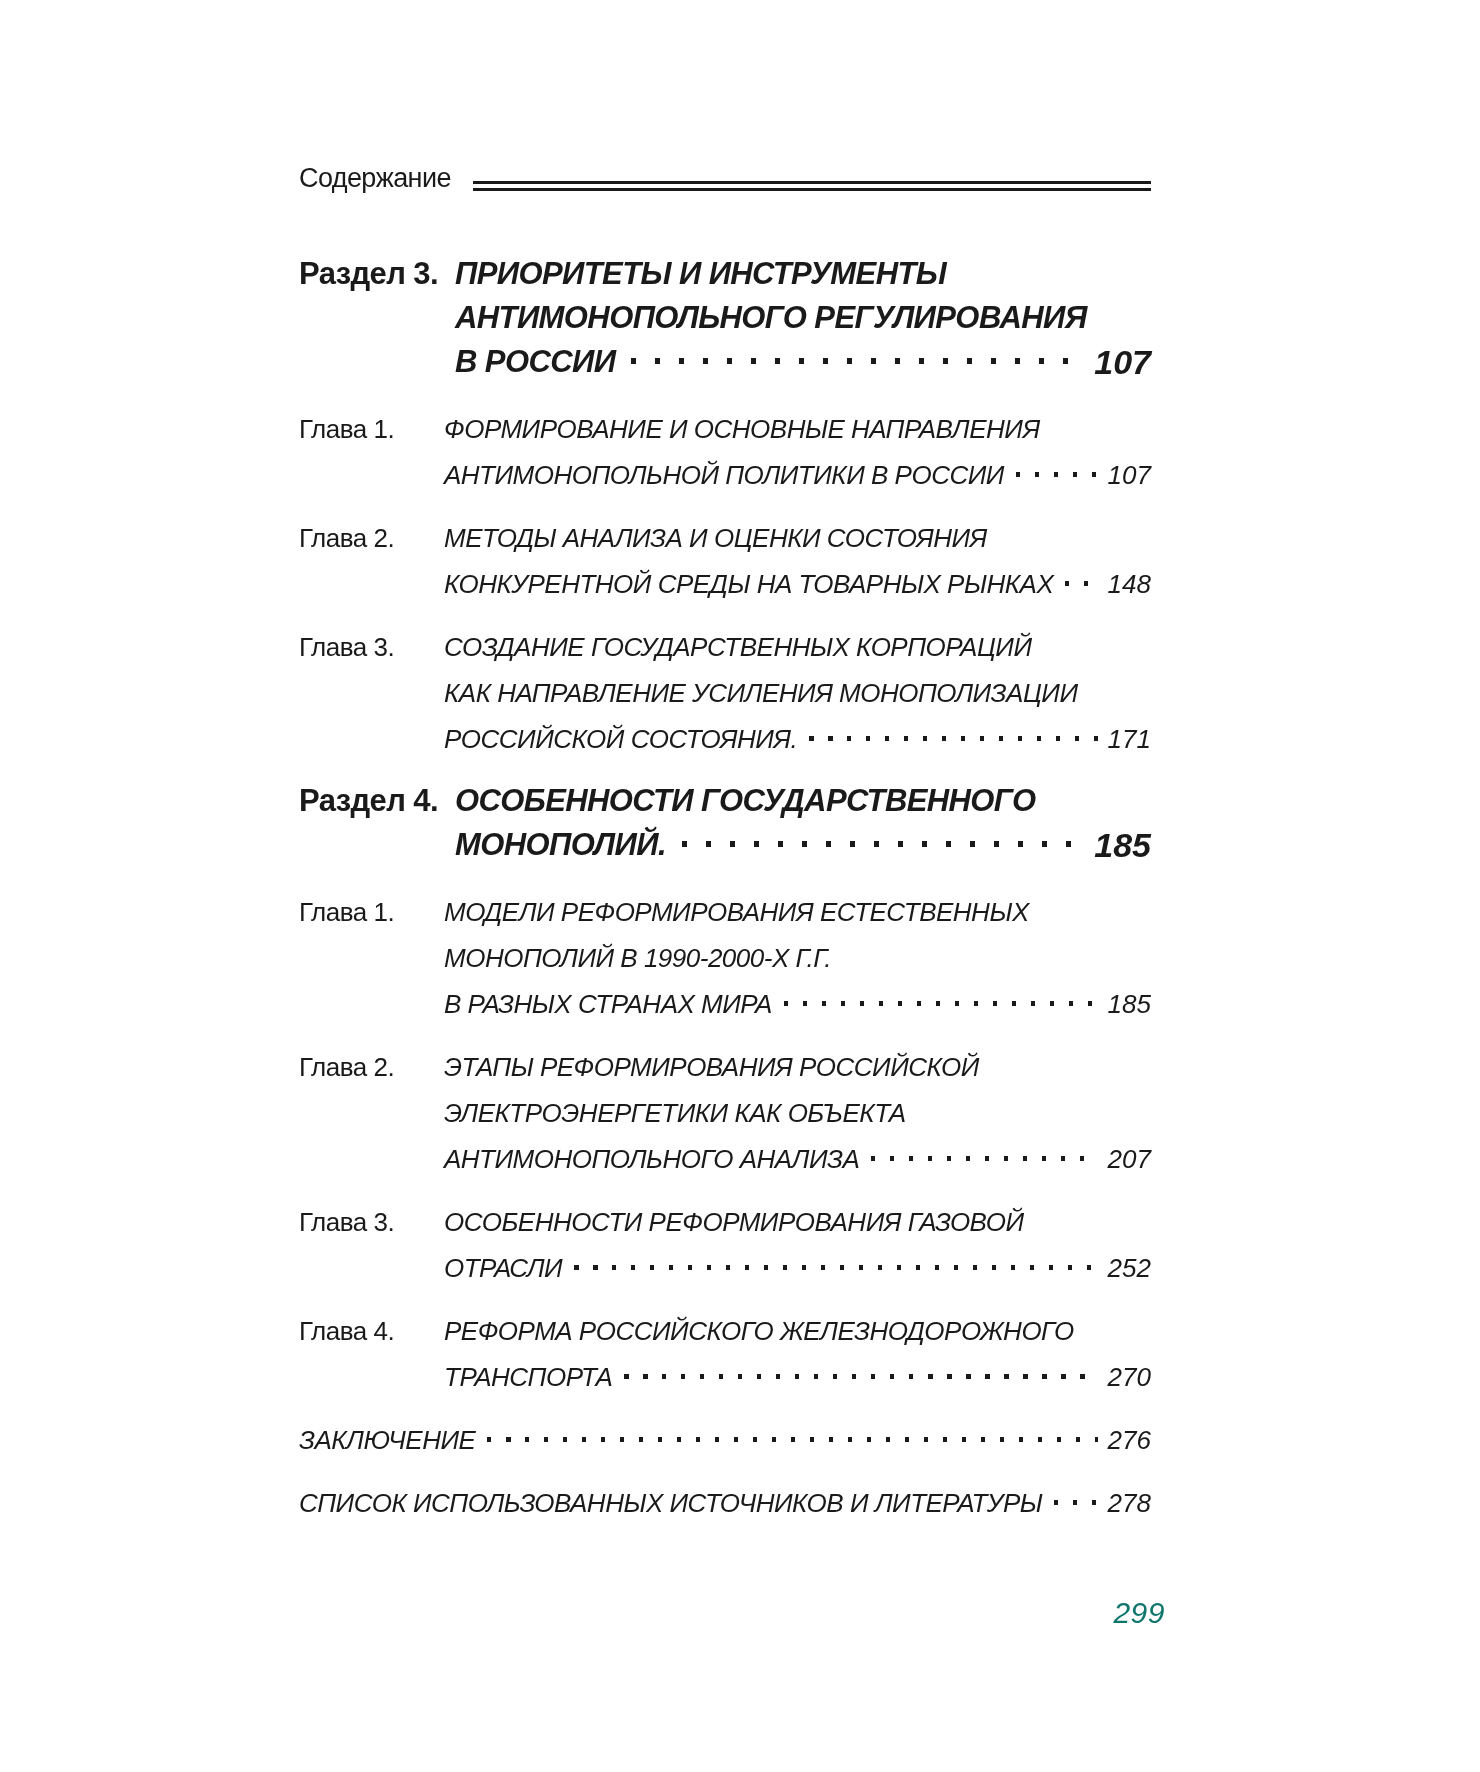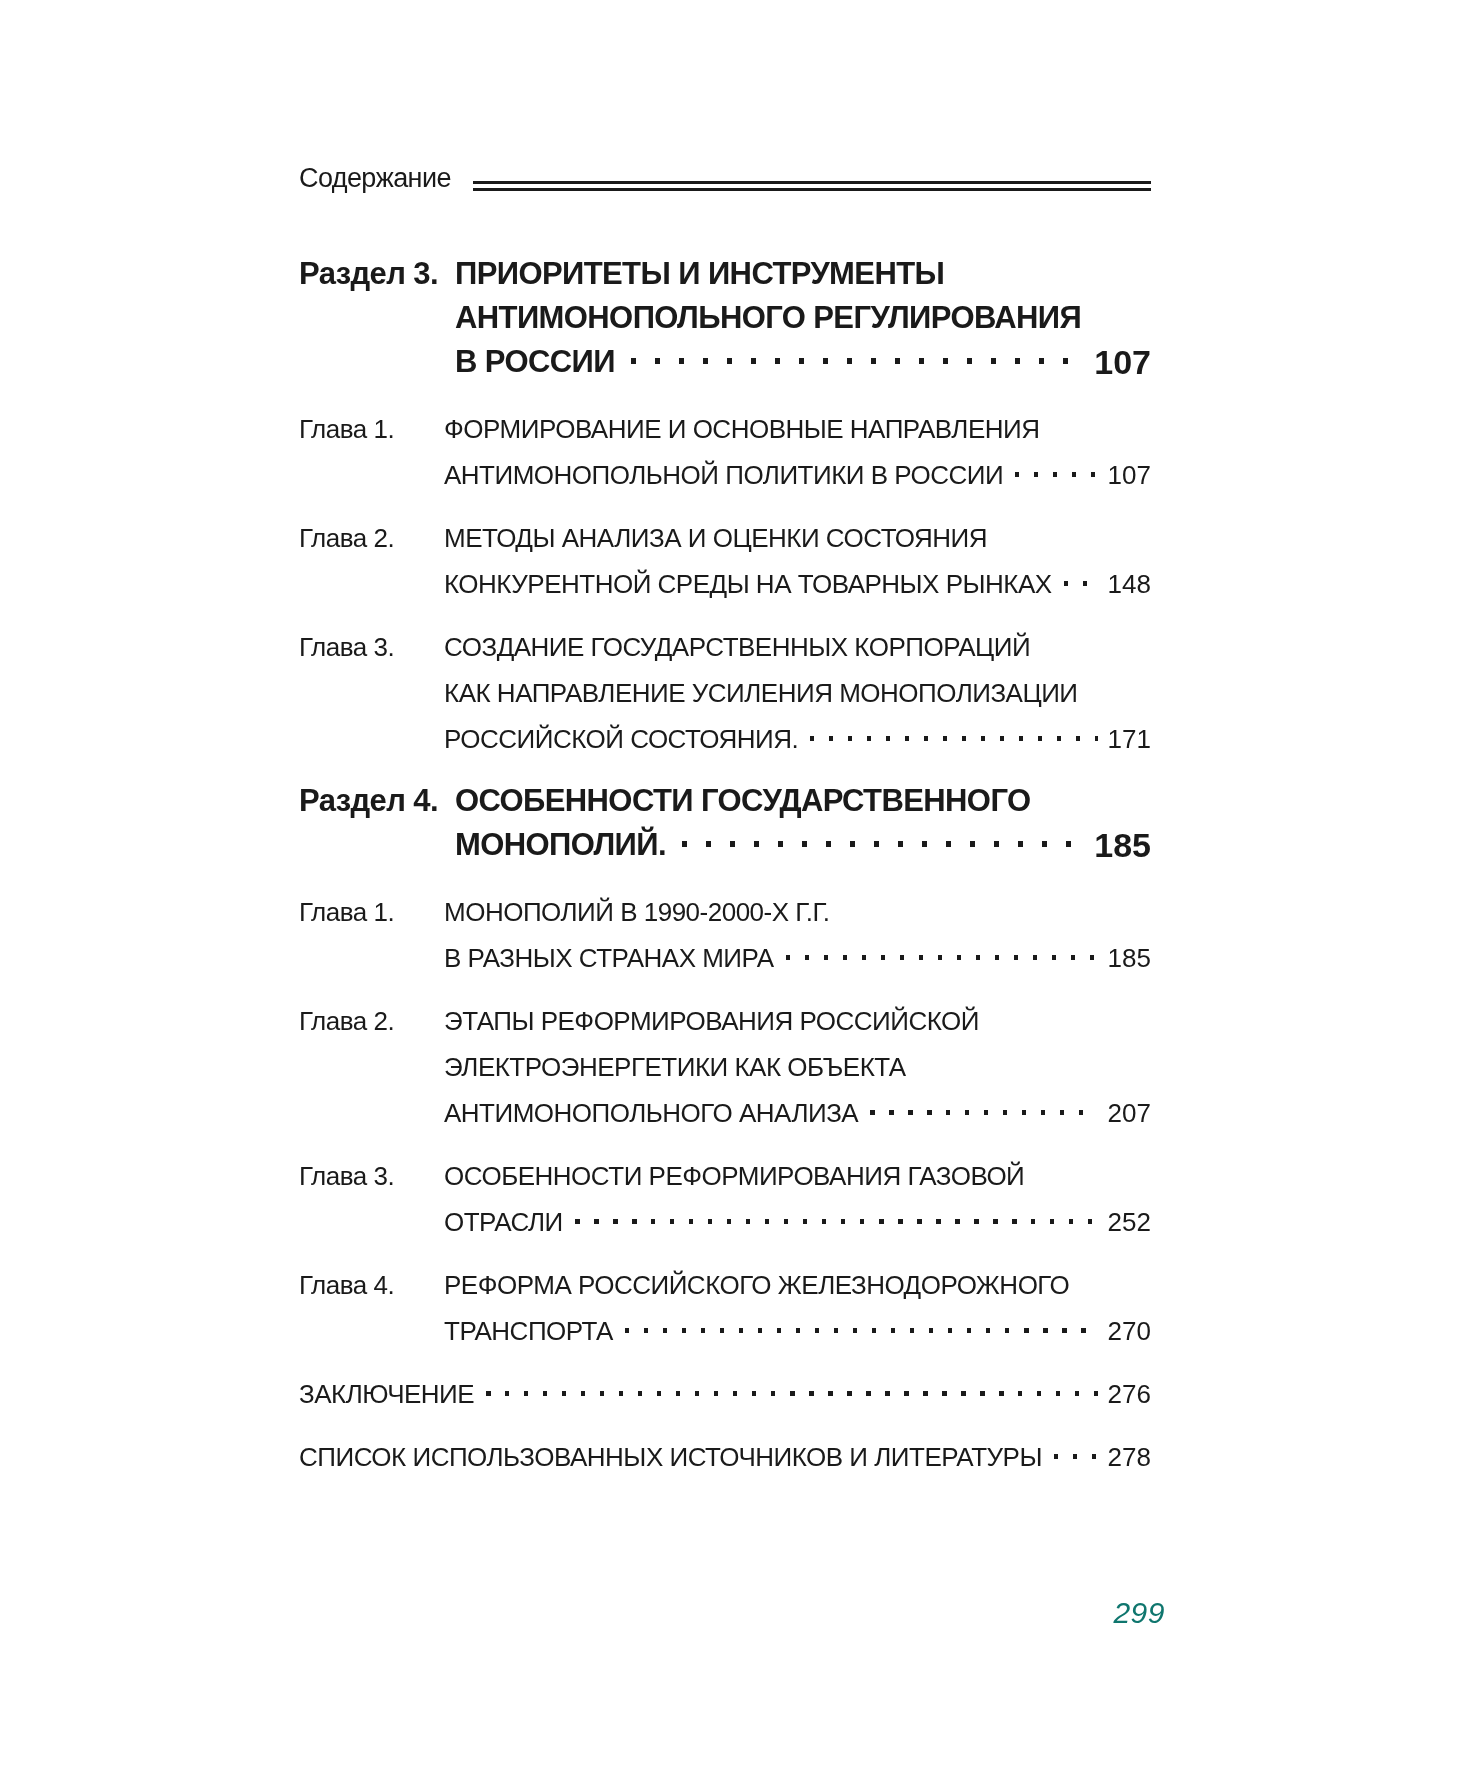--- a/index.html
+++ b/index.html
@@ -54,20 +54,21 @@
     font-size:26px;
     line-height:46px;
     letter-spacing:-0.5px;
   }
   .entry .title{
     flex:1;
     min-width:0;
     font-size:26px;
     line-height:46px;
     letter-spacing:-0.5px;
+    font-style:italic;
   }
   .entry .line{white-space:nowrap;}
   .entry .line.last{
     display:flex;
     align-items:center;
   }
   .entry .line.last .txt{flex:none;}
   .entry .leader{
     flex:1;
     height:4.5px;
@@ -177,20 +178,21 @@
             <div class="line last">
               <span class="txt">МОНОПОЛИЙ.</span>
               <span class="leader"></span>
               <span class="pg">185</span>
             </div>
           </div>
         </div>
         <div class="entry chapter">
           <div class="label">Глава 1.</div>
           <div class="title">
+            <div class="line"><span class="txt">МОДЕЛИ РЕФОРМИРОВАНИЯ ЕСТЕСТВЕННЫХ</span></div>
             <div class="line"><span class="txt">МОНОПОЛИЙ В 1990-2000-Х Г.Г.</span></div>
             <div class="line last">
               <span class="txt">В РАЗНЫХ СТРАНАХ МИРА</span>
               <span class="leader"></span>
               <span class="pg">185</span>
             </div>
           </div>
         </div>
         <div class="entry chapter">
           <div class="label">Глава 2.</div>

